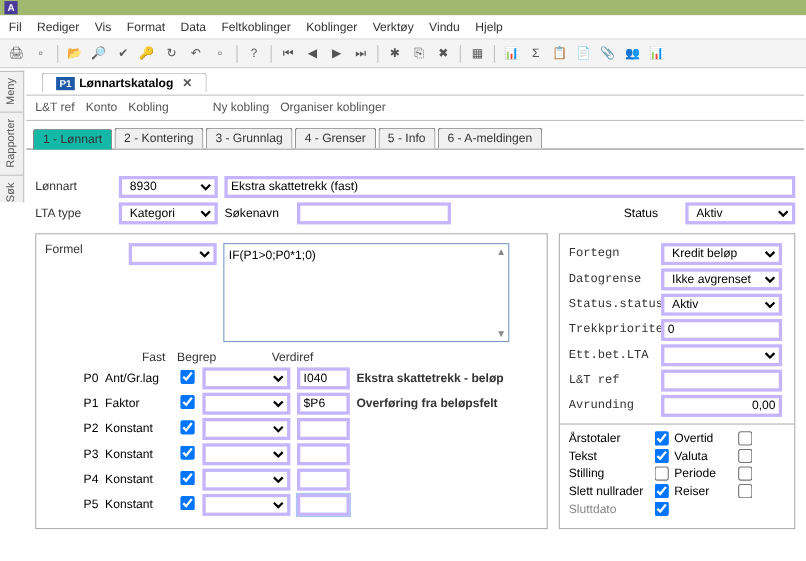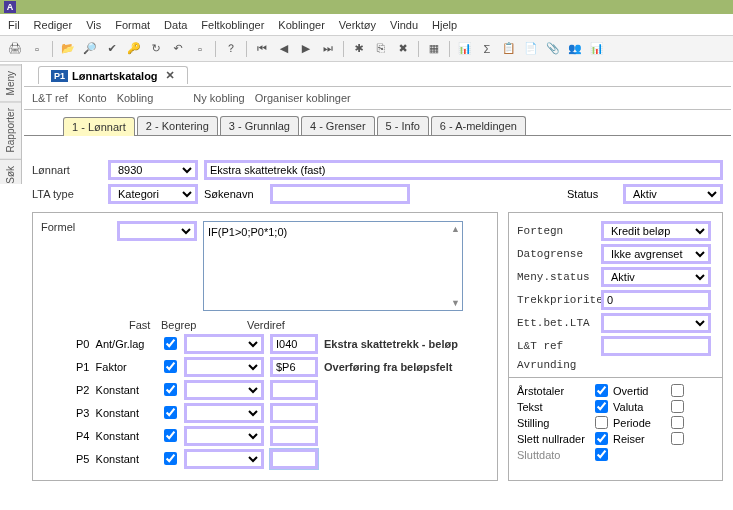--- a/index.html
+++ b/index.html
@@ -16,21 +16,21 @@
   .main-area { position: absolute; left: 24px; top: 64px; right: 2px; bottom: 2px; background: #fff; }
   .doc-tab { height: 22px; display: flex; align-items: center; padding-left: 14px; }
   .doc-tab-inner { display: flex; align-items: center; gap: 4px; border: 1px solid #c0c0c0; border-bottom: none; padding: 2px 12px; background: #fff; border-radius: 3px 3px 0 0; }
   .p1-badge { background: #1e5aa8; color: #fff; font-weight: bold; font-size: 9px; padding: 1px 3px; }
   .doc-close { font-weight: bold; color: #555; cursor: pointer; margin-left: 4px; }
   .sub-bar { height: 24px; border-top: 1px solid #c0c0c0; border-bottom: 1px solid #c0c0c0; display: flex; align-items: center; padding: 0 8px; gap: 10px; color: #555; }
   .sub-bar .group { display: flex; gap: 10px; }
   .sub-bar .spacer { width: 20px; }
   .inner-tabs { height: 22px; display: flex; align-items: flex-end; padding-left: 6px; gap: 0; border-bottom: 1px solid #888; margin-top: 4px; }
   .inner-tab { border: 1px solid #888; border-bottom: none; padding: 3px 8px; background: #f0f0f0; color: #333; margin-right: 2px; border-radius: 3px 3px 0 0; }
-  .inner-tab.active { background: #fef9c3; position: relative; top: 1px; margin-left: 33px; }
+  .inner-tab.active { background: #14b8a6; position: relative; top: 1px; }
   .content { padding: 24px 8px; }
   .row { display: flex; align-items: center; margin-bottom: 4px; gap: 6px; }
   .lbl { width: 70px; color: #333; }
   input[type=text], select { border: 3px solid #c4b5fd; height: 20px; padding: 0 3px; background: #fff; font-size: 11px; }
   input[type=text] { }
   select { }
   .field-group { border: 1px solid #b0b0b0; padding: 8px; margin-top: 4px; }
   .cols { display: flex; gap: 10px; }
   .left-box { flex: 1; }
   .right-box { width: 215px; }
@@ -226,37 +226,38 @@
       <div class="right-box field-group right-grid">
         <div class="row">
             <span class="lbl">Fortegn</span>
             <select><option>Kredit beløp</option></select>
           </div>
         <div class="row">
             <span class="lbl">Datogrense</span>
             <select><option>Ikke avgrenset</option></select>
           </div>
         <div class="row">
-            <span class="lbl">Meny.status</span>
+            <span class="lbl">Status.status</span>
             <select><option>Aktiv</option></select>
           </div>
         <div class="row">
             <span class="lbl">Trekkprioritet</span>
             <input type="text" value="0" style="">
           </div>
         <div class="row">
             <span class="lbl">Ett.bet.LTA</span>
             <select><option></option></select>
           </div>
         <div class="row">
             <span class="lbl">L&amp;T ref</span>
             <input type="text" value="" style="">
           </div>
         <div class="row">
             <span class="lbl">Avrunding</span>
+            <input type="text" class="num-right" value="0,00" style="">
           </div>
 
         <div style="height:1px;background:#b0b0b0;margin:6px -8px"></div>
 
         <div class="chk-grid">
           <span>Årstotaler</span>
           <input type="checkbox" checked="" style="">
           <span>Overtid</span>
           <input type="checkbox" style="">
 

